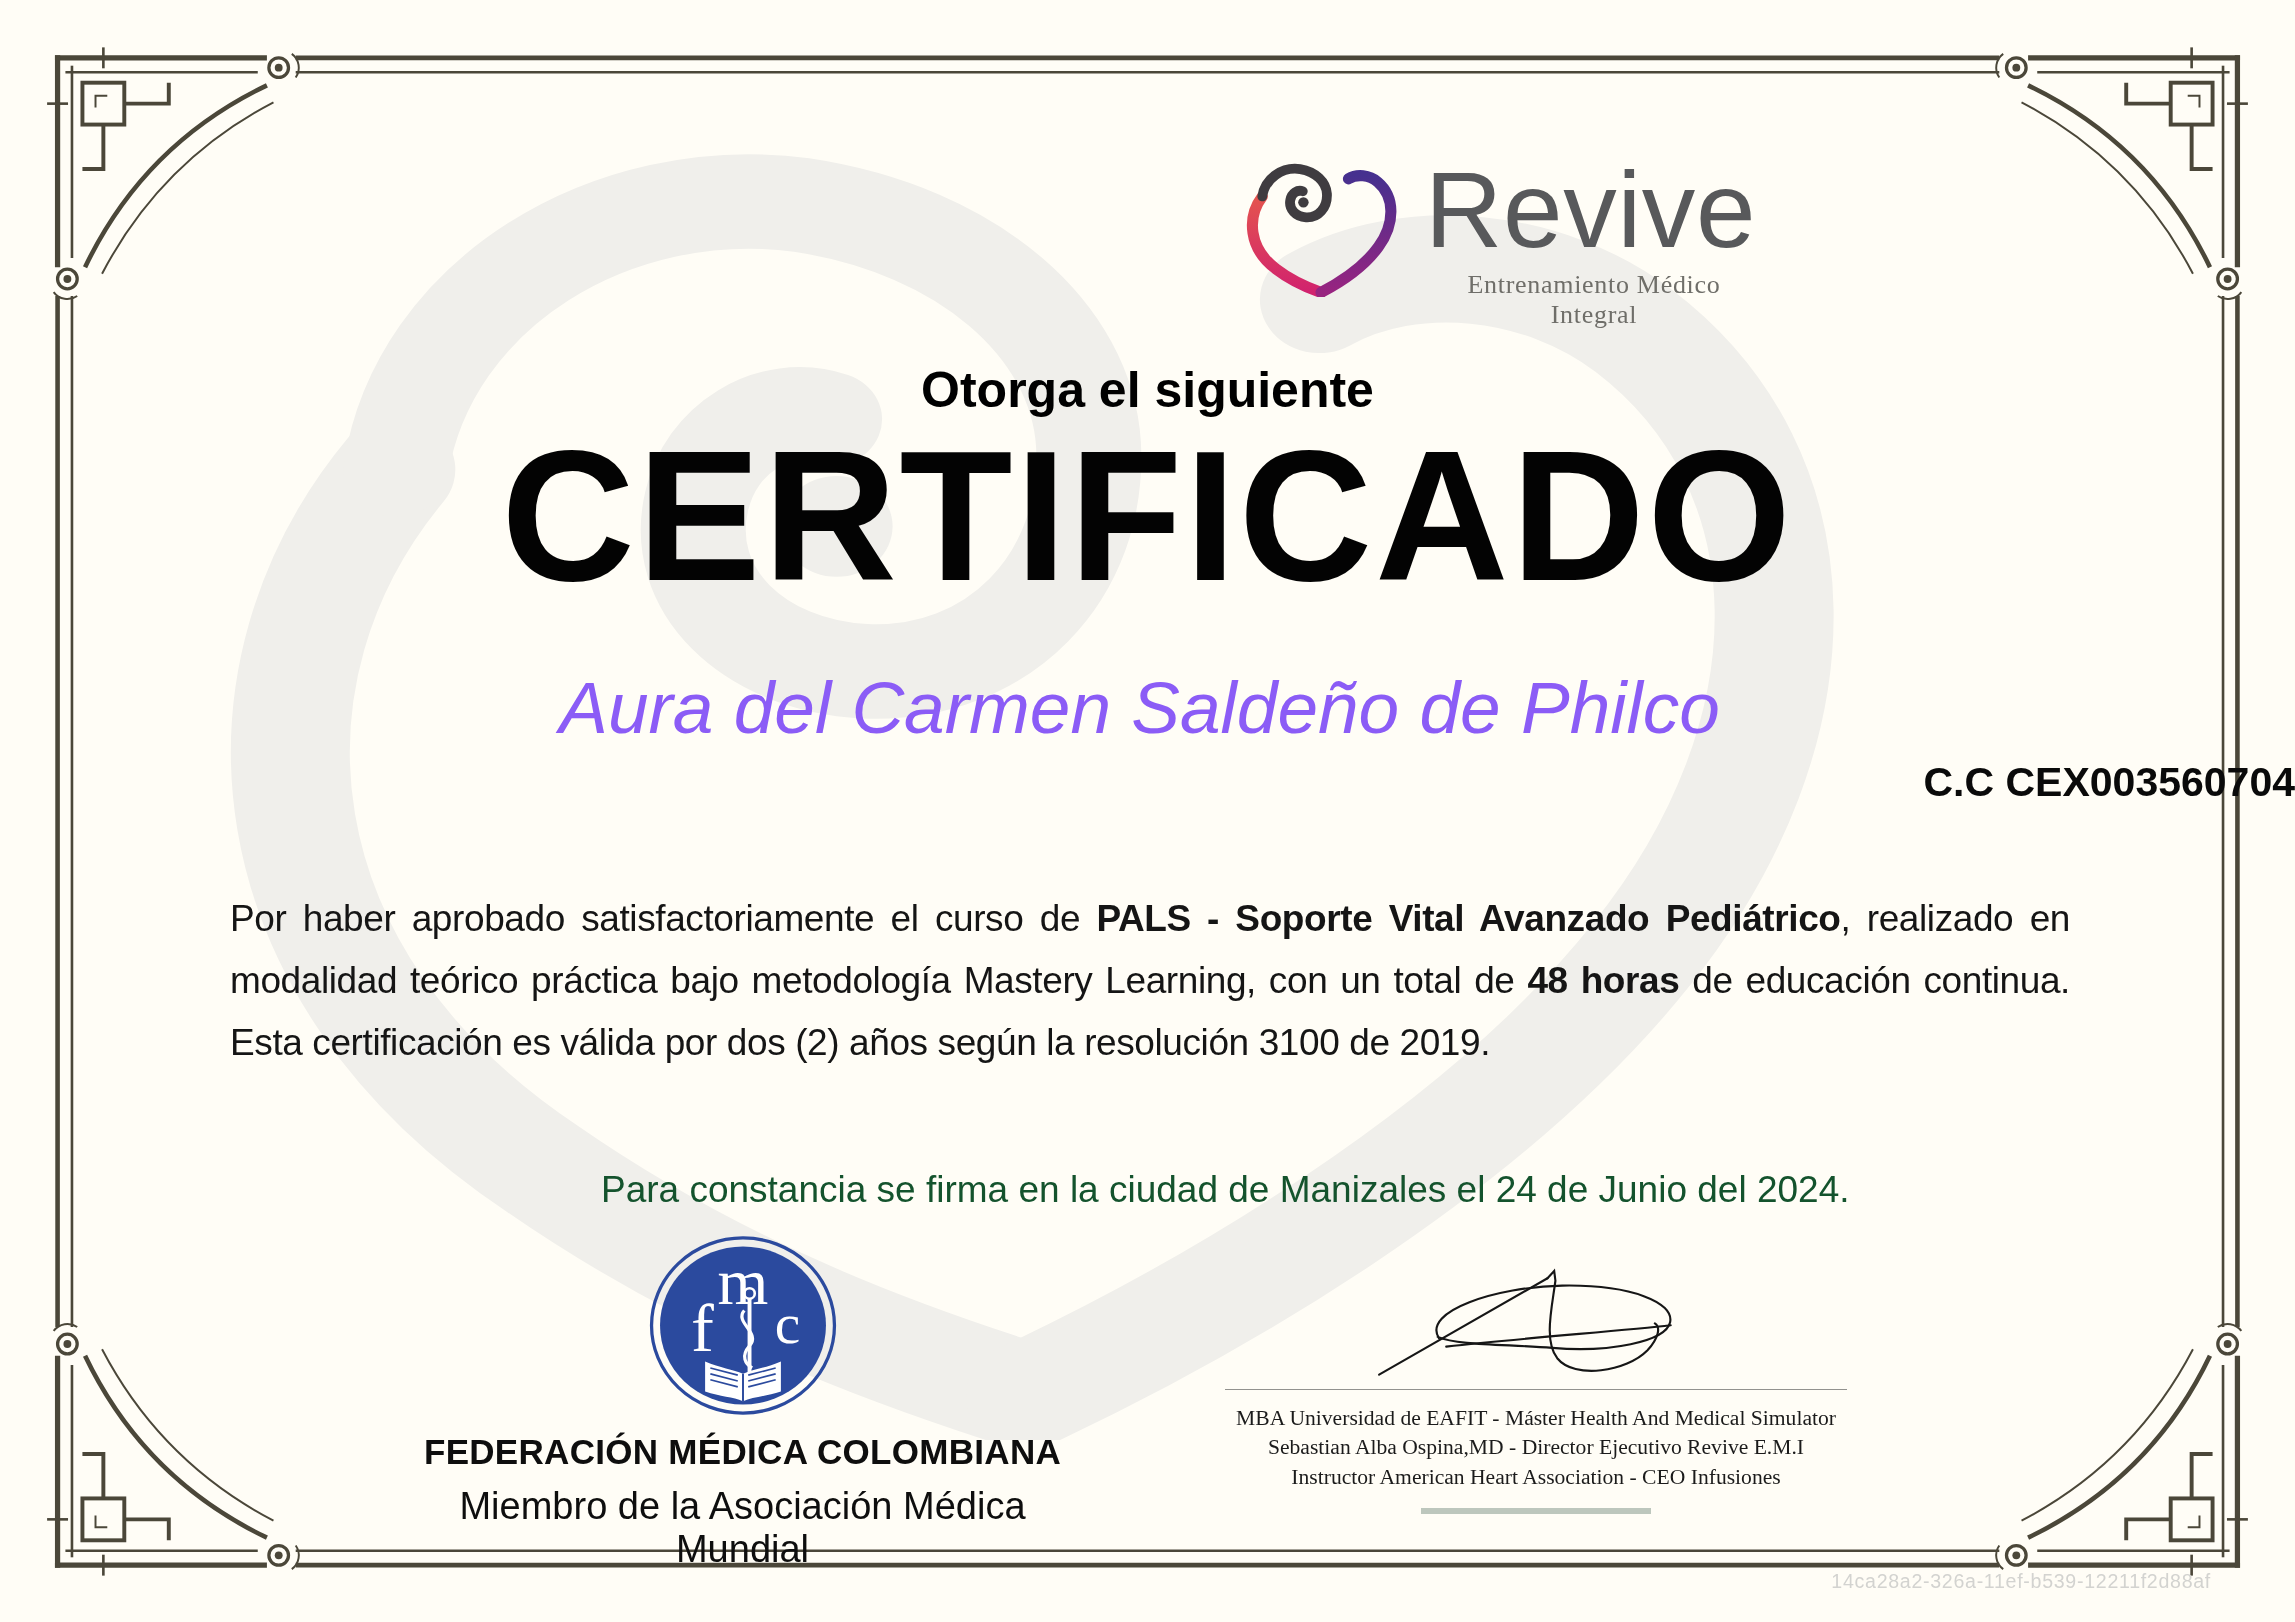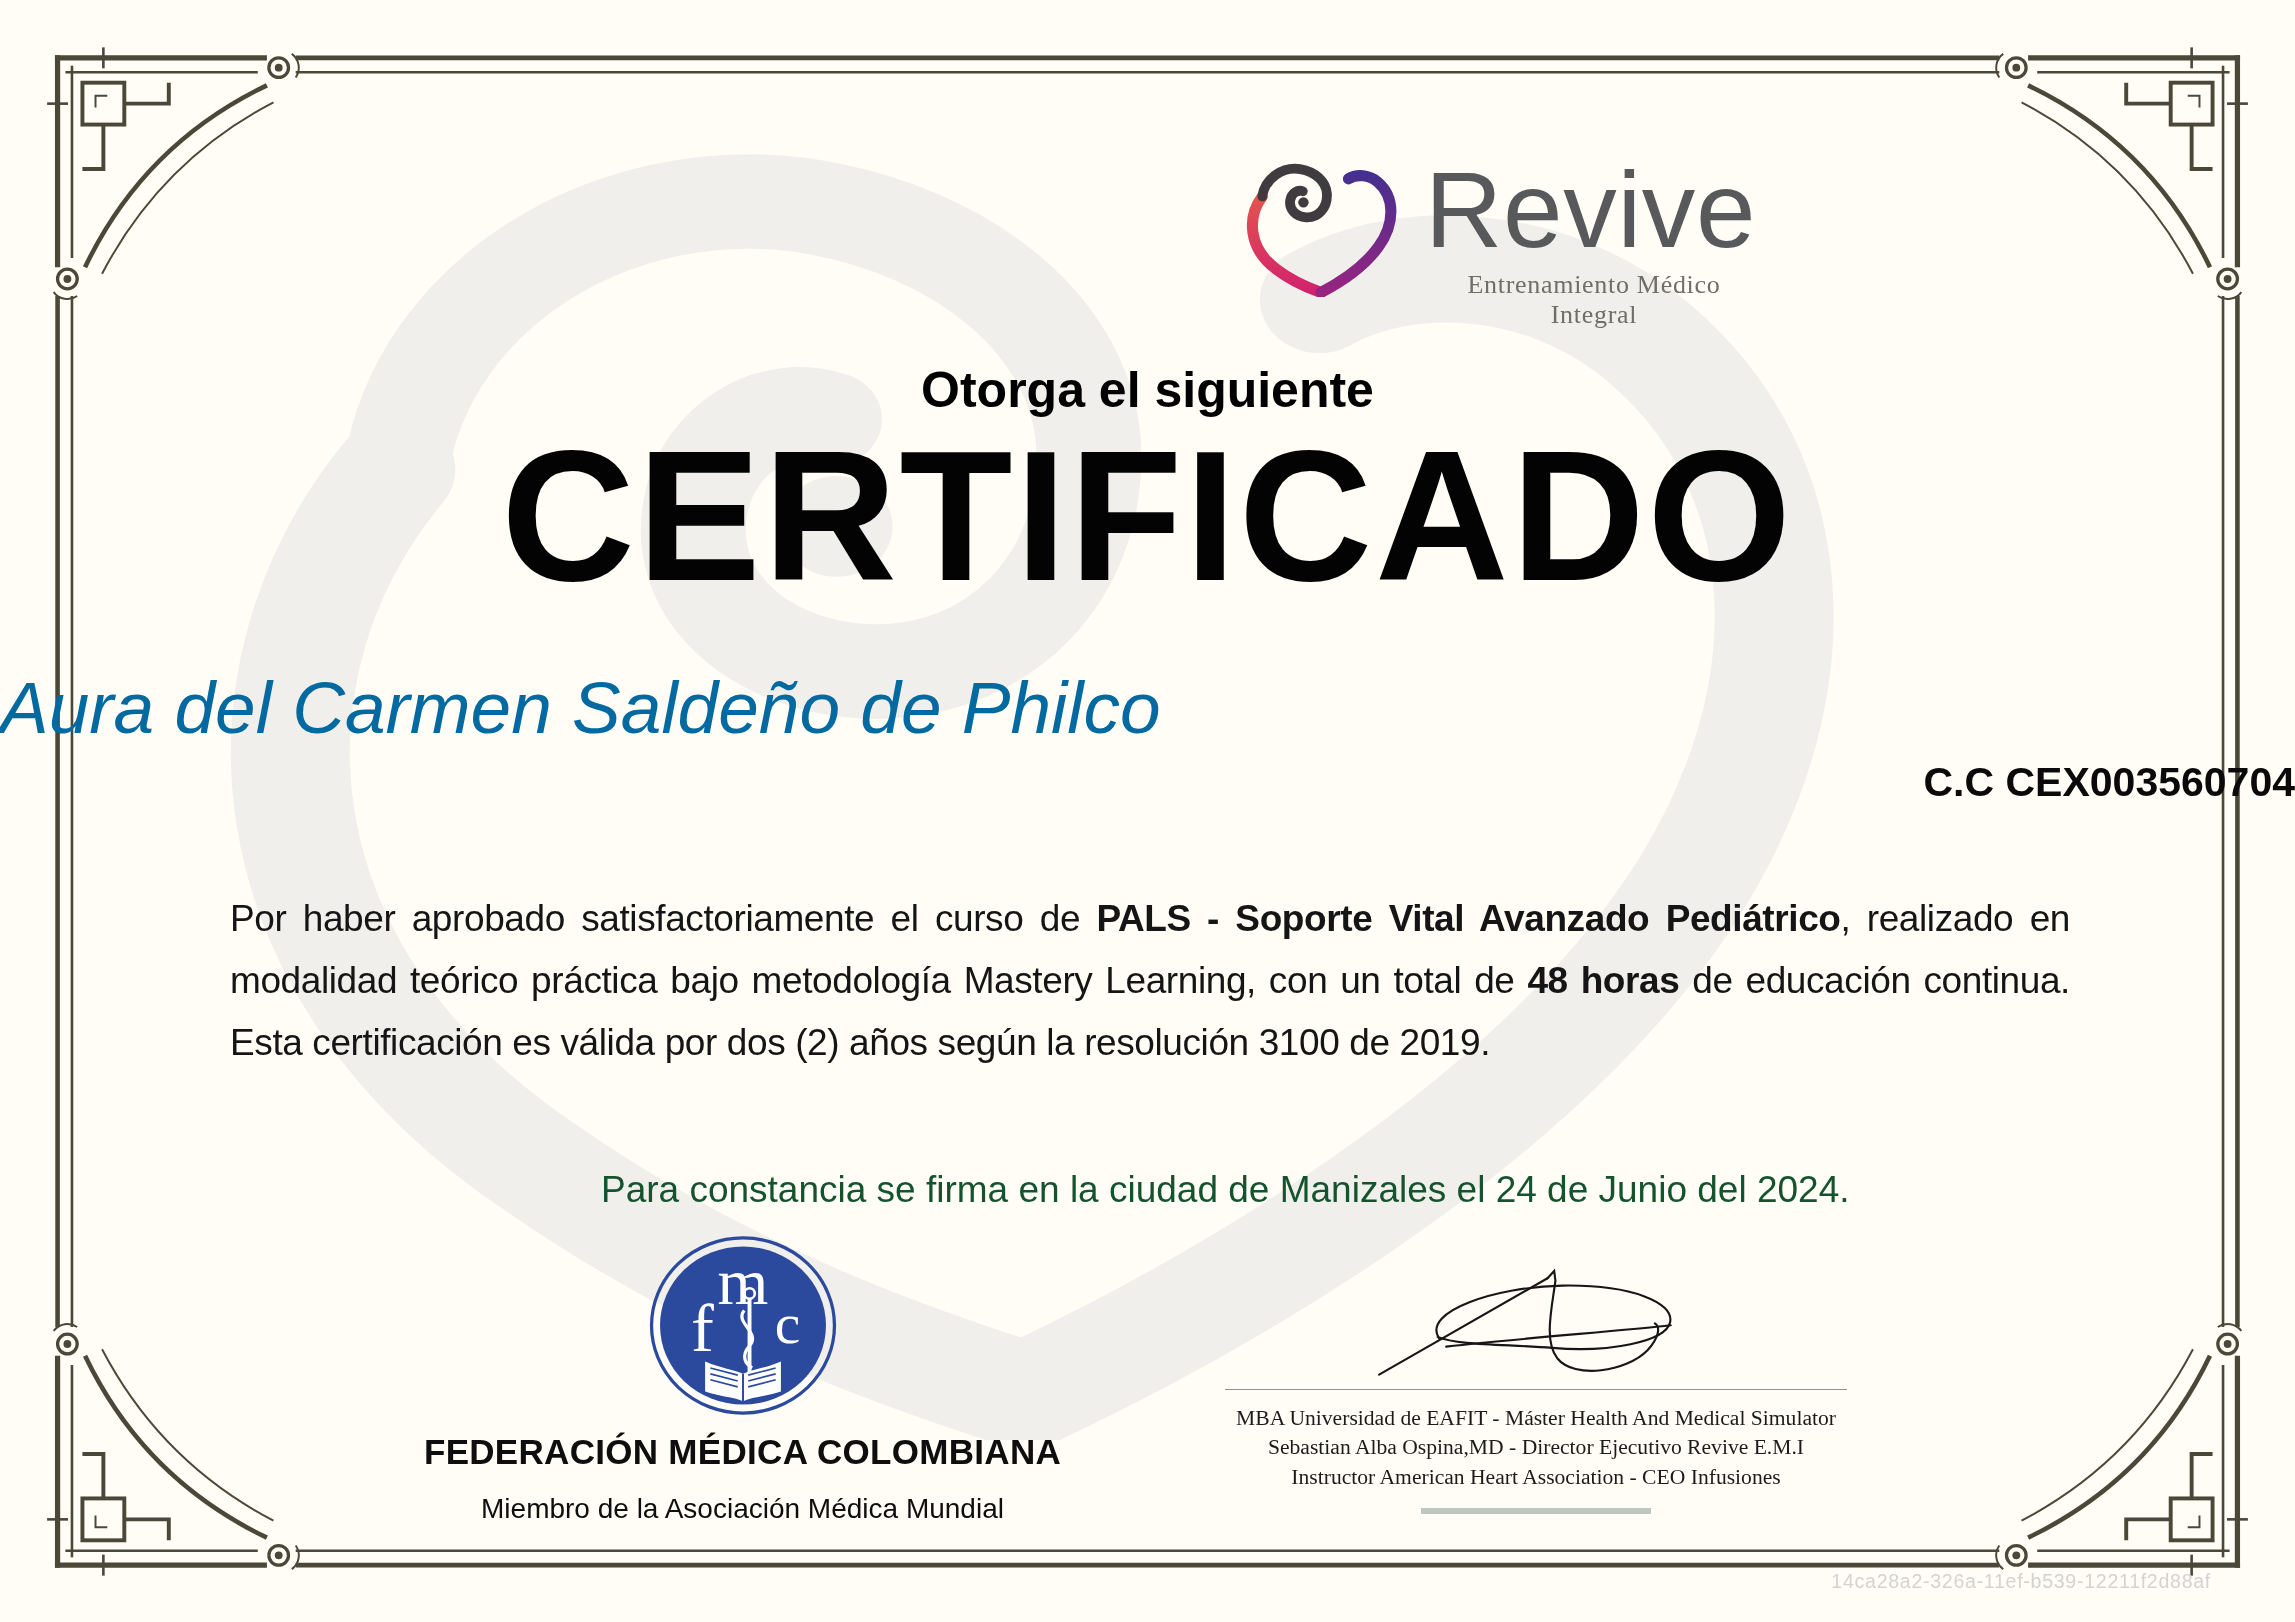--- a/index.html
+++ b/index.html
@@ -9,31 +9,31 @@
   .watermark{position:absolute;left:137px;top:79px;width:1819px;height:1361px;}
   .border-frame{position:absolute;left:0;top:0;width:2295px;height:1623px;}
 
   .brand-heart{position:absolute;left:1238px;top:156px;width:170px;height:141px;}
   .brand-text{position:absolute;left:1425px;top:160px;width:347px;}
   .brand-name{font-size:107px;line-height:0.95;color:#58595b;letter-spacing:0.7px;}
   .brand-tagline{font-family:"Liberation Serif",serif;font-size:26px;color:#6f6e69;margin-top:7.9px;text-align:center;width:338px;letter-spacing:0.7px;}
 
   .intro{position:absolute;left:0;right:0;top:361px;text-align:center;font-size:50px;font-weight:bold;color:#000;}
   .title{position:absolute;left:0;right:0;top:424px;text-align:center;font-size:185px;line-height:1;font-weight:bold;letter-spacing:2.6px;color:#030303;}
-  .recipient{position:absolute;left:0;right:16px;top:666px;font-style:italic;font-size:73px;color:#0369a1;}
+  .recipient{position:absolute;left:0;right:16px;top:666px;text-align:center;font-style:italic;font-size:73px;color:#8b5cf6;}
   .cc{position:absolute;left:0;right:0;top:759px;text-align:right;font-size:41px;font-weight:bold;color:#0a0a0a;}
 
   .bodytext{position:absolute;left:230px;top:851px;width:1840px;font-size:37px;line-height:62px;text-align:justify;color:#151515;letter-spacing:-0.4px;}
   .bodytext .b{font-weight:bold;}
   .signing{position:absolute;left:601px;top:1169px;font-size:37px;color:#14532d;white-space:nowrap;}
 
   .federation{position:absolute;left:412px;top:1233px;width:661px;text-align:center;color:#0e0e0e;}
   .fmc-svg{width:196px;height:185px;margin:0 auto;}
   .fed-title{margin-top:14.4px;font-size:35px;font-weight:bold;letter-spacing:0.3px;}
-  .fed-sub{margin-top:21px;font-size:28px;text-align:center;}
+  .fed-sub{margin-top:13px;font-size:38px;text-align:center;}
 
   .signatory{position:absolute;left:1225px;top:1260px;width:622px;text-align:center;font-family:"Liberation Serif",serif;color:#1b1b1b;}
   .sig-svg{width:359px;height:122px;margin:0 auto;}
   .sig-rule{border:0;border-top:1.3px solid #92928e;margin:6.5px 0 0 0;}
   .sig-lines{margin-top:14.4px;font-size:21.6px;line-height:29.4px;}
   .sig-accent{width:230px;height:5.9px;background:#bdc7bd;margin:15.7px auto 0 auto;}
 
   .uuid{position:absolute;top:1570px;right:84px;font-size:19.6px;color:#d3d3d0;letter-spacing:0.7px;}
 </style>
 </head>

